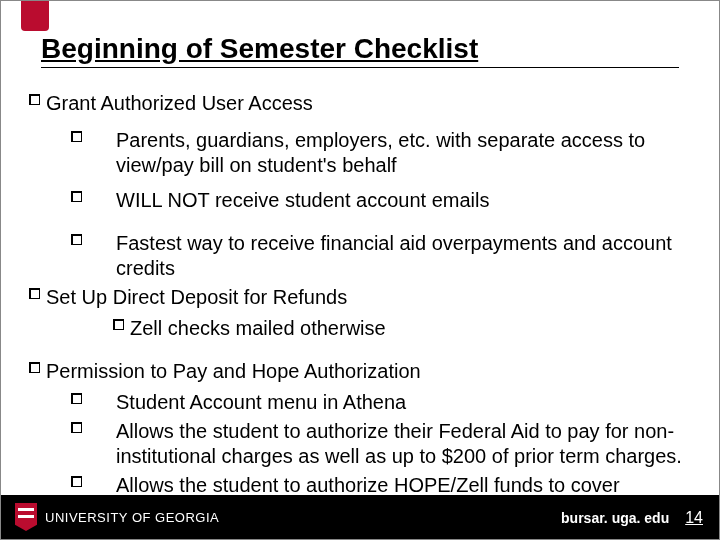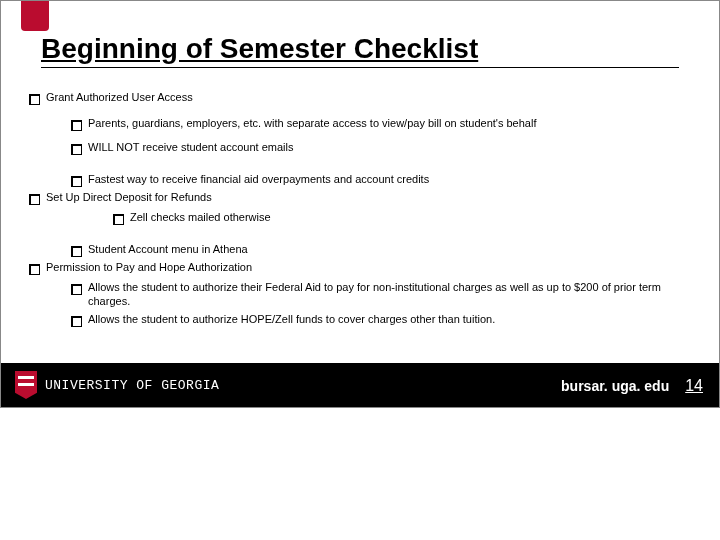--- a/index.html
+++ b/index.html
@@ -1,20 +1,20 @@
 <!DOCTYPE html>
 <html><head>
 <meta charset="utf-8">
 <style>
   * { margin: 0; padding: 0; box-sizing: border-box; }
   html, body { width: 720px; height: 540px; font-family: Arial, Helvetica, sans-serif; background: #fff; }
   .slide {
     position: relative;
     width: 720px;
-    height: 408px;
+    height: 540px;
     background: #fff;
     border: 1px solid #888;
   }
   .red-tab {
     position: absolute;
     top: 0;
     left: 20px;
     width: 28px;
     height: 30px;
     background: #BA0C2F;
@@ -30,26 +30,26 @@
     color: #000;
     text-decoration: underline;
     border-bottom: 1px solid #000;
     padding-bottom: 2px;
   }
   .body {
     position: absolute;
     top: 90px;
     left: 28px;
     right: 24px;
-    font-size: 11px;
+    font-size: 20px;
     color: #000;
     line-height: 1.25;
   }
   .l1 { margin-left: 0; margin-bottom: 6px; }
-  .l2 { margin-left: 42px; margin-bottom: 4px; }
+  .l2 { margin-left: 42px; margin-bottom: 4px; gap: 28px; }
   .l3 { margin-left: 84px; margin-bottom: 4px; }
   .item { display: flex; align-items: flex-start; }
   .box {
     flex: 0 0 auto;
     width: 11px;
     height: 11px;
     border: 1.5px solid #000;
     margin-right: 6px;
     margin-top: 3px;
     box-shadow: inset 1px 1px 0 #000;
@@ -82,21 +82,21 @@
   }
   .shield::before, .shield::after {
     content: "";
     position: absolute;
     background: #fff;
   }
   .shield::before { left: 3px; top: 5px; width: 16px; height: 3px; }
   .shield::after { left: 3px; top: 12px; width: 16px; height: 3px; }
   .wordmark {
     color: #fff;
-    font-family: Liberation Mono, monospace;
+    font-family: Liberation Sans, sans-serif;
     font-size: 13px;
     letter-spacing: 0.5px;
   }
   .wordmark .uni { font-variant: small-caps; }
   .footer-right {
     position: absolute;
     right: 16px;
     bottom: 12px;
     display: flex;
     align-items: baseline;
@@ -140,27 +140,27 @@
       <span class="box"></span>
       <span class="txt">Set Up Direct Deposit for Refunds</span>
     </div>
     <div class="item l3">
       <span class="box"></span>
       <span class="txt">Zell checks mailed otherwise</span>
     </div>
 
     <div class="group-gap"></div>
 
+    <div class="item l1">
+      <span class="box"></span>
+      <span class="txt">Permission to Pay and Hope Authorization</span>
+    </div>
     <div class="item l2">
       <span class="box"></span>
       <span class="txt">Student Account menu in Athena</span>
-    </div>
-    <div class="item l1">
-      <span class="box"></span>
-      <span class="txt">Permission to Pay and Hope Authorization</span>
     </div>
     <div class="item l2">
       <span class="box"></span>
       <span class="txt">Allows the student to authorize their Federal Aid to pay for non-institutional charges as well as up to $200 of prior term charges.</span>
     </div>
     <div class="item l2">
       <span class="box"></span>
       <span class="txt">Allows the student to authorize HOPE/Zell funds to cover charges other than tuition.</span>
     </div>
 

